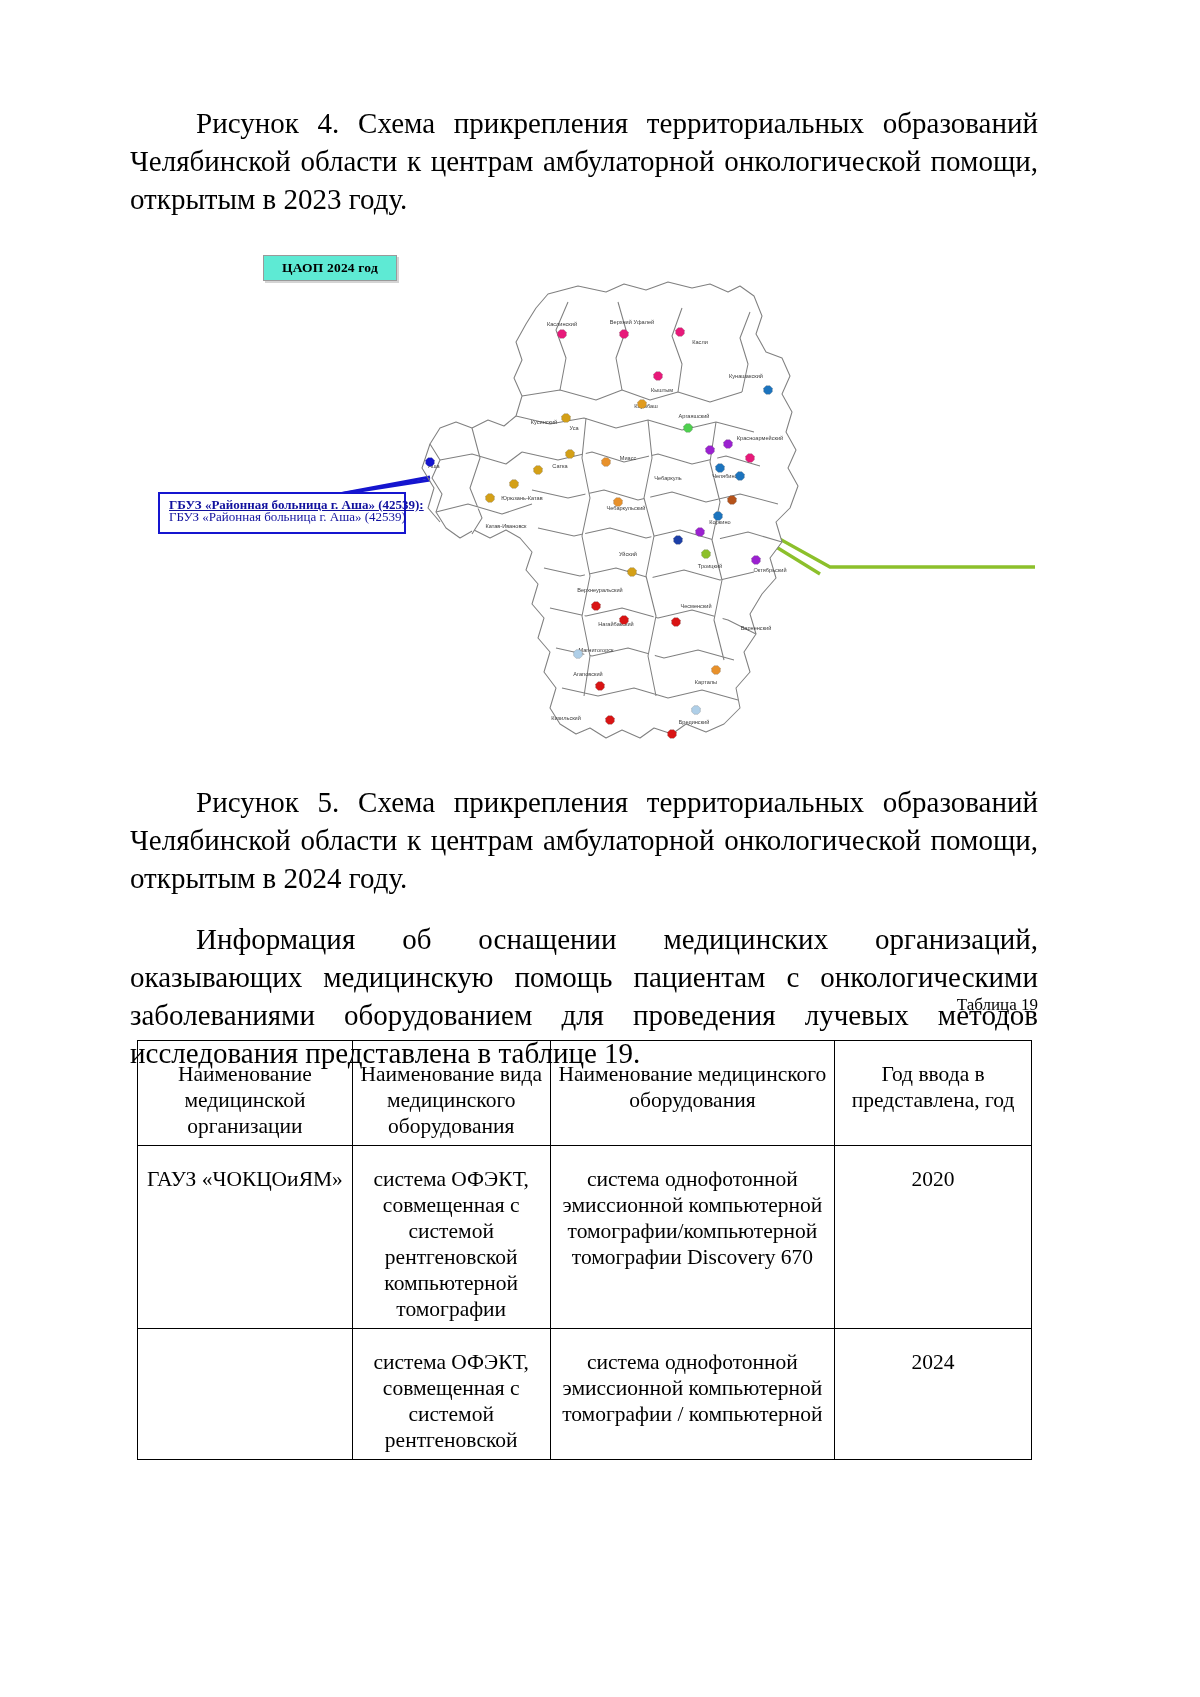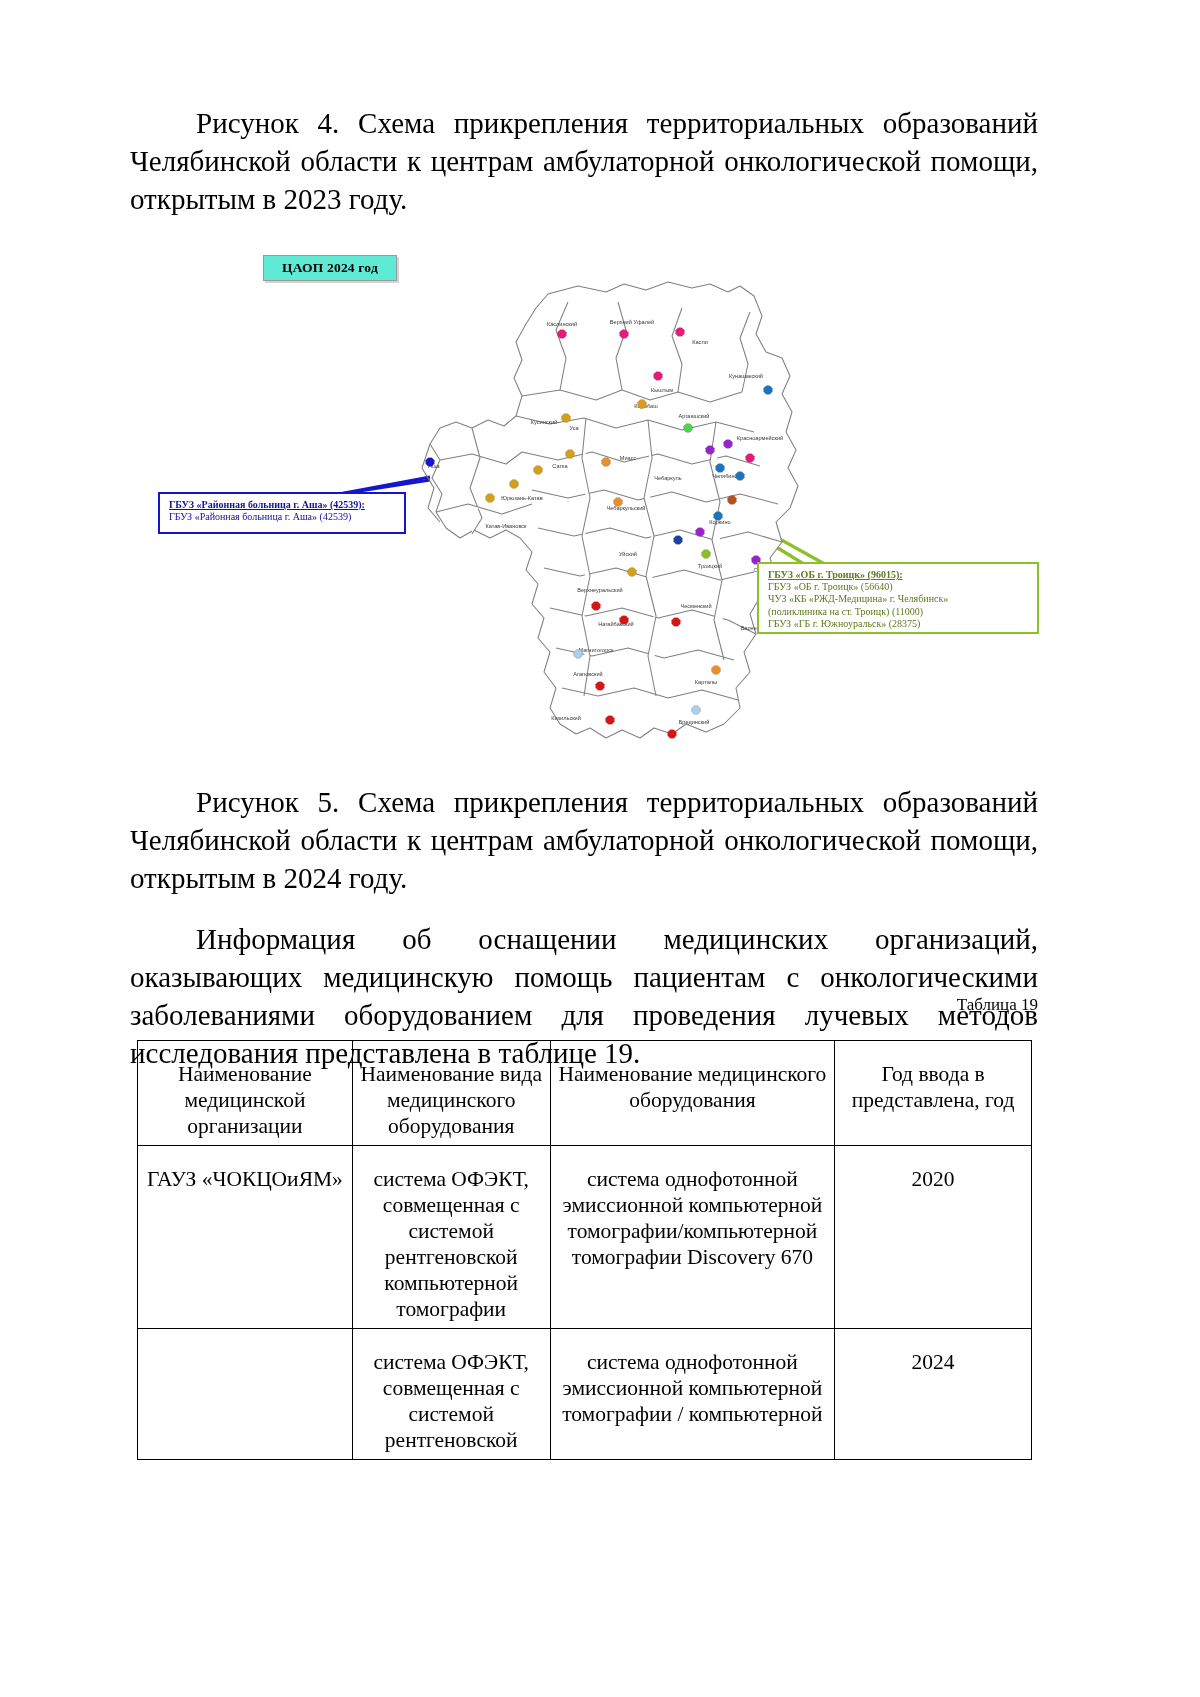--- a/index.html
+++ b/index.html
@@ -77,21 +77,21 @@
     top: 50px;
     width: 400px;
     height: 475px;
   }
   .map-wrap svg { display:block; width:100%; height:100%; }
 
   
   .callout {
     position: absolute;
     background: #ffffff;
-    font-size: 10px;
+    font-size: 13px;
     line-height: 12.2px;
     padding: 5px 7px 5px 9px;
     box-sizing: border-box;
     white-space: nowrap;
   }
   .callout .hdr {
     font-weight: bold;
     text-decoration: underline;
   }
   .callout-blue {
@@ -356,27 +356,20 @@
             </g>
         </g>
       </svg>
     </div>
 
     <div class="callout callout-blue">
       <div class="hdr">ГБУЗ «Районная больница г. Аша» (42539):</div>
       <div>ГБУЗ «Районная больница г. Аша» (42539)</div>
     </div>
 
-    <div class="callout callout-green">
-      <div class="hdr">ГБУЗ «ОБ г. Троицк» (96015):</div>
-      <div>ГБУЗ «ОБ г. Троицк» (56640)</div>
-      <div>ЧУЗ «КБ «РЖД-Медицина» г. Челябинск»</div>
-      <div>(поликлиника на ст. Троицк) (11000)</div>
-      <div>ГБУЗ «ГБ г. Южноуральск» (28375)</div>
-    </div>
   </div>
 
   <div class="para" style="top:783px;">Рисунок 5. Схема прикрепления территориальных образований Челябинской области к центрам амбулаторной онкологической помощи, открытым в 2024 году.</div>
 
   <div class="para" style="top:877px;margin-top:43px;">Информация об оснащении медицинских организаций, оказывающих медицинскую помощь пациентам с онкологическими заболеваниями оборудованием для проведения лучевых методов исследования представлена в таблице 19.</div>
 
   <div class="table-label" style="top:990px;">Таблица 19</div>
 
   <table class="equip">
     <colgroup>

